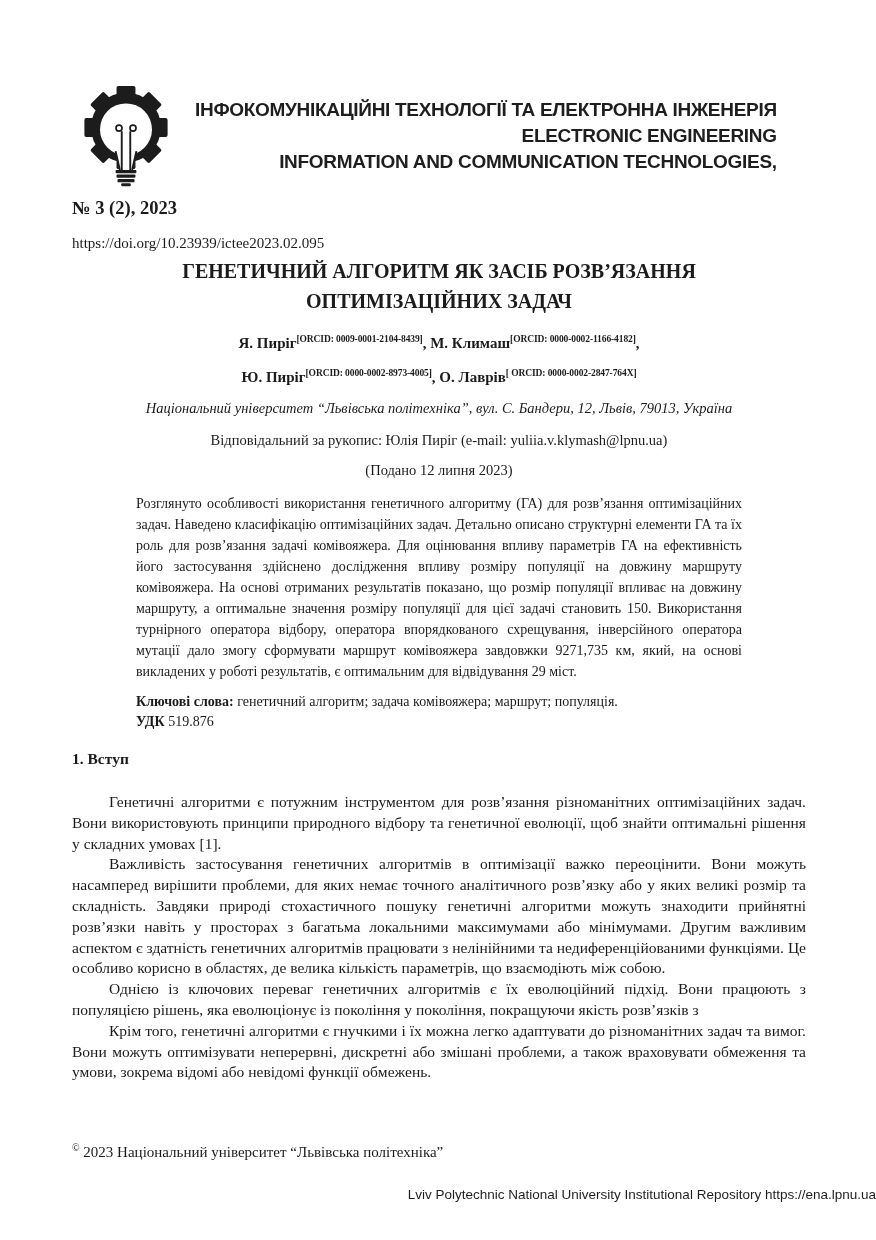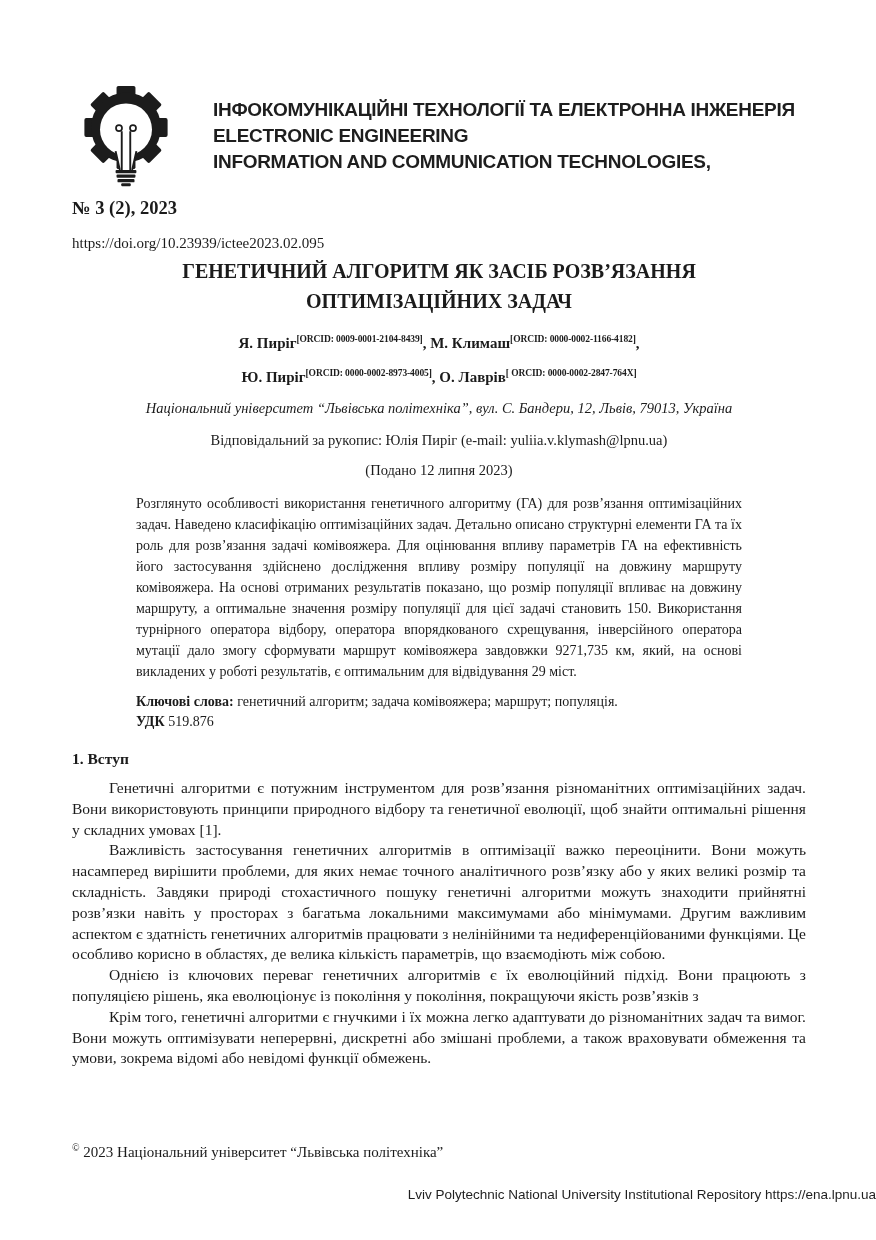--- a/index.html
+++ b/index.html
@@ -13,22 +13,23 @@
     font-family: "Liberation Serif", serif;
     overflow: hidden;
     box-sizing: border-box;
   }
   .content { padding: 0 70px 0 72px; }
 
   
   .journal-header {
     display: flex;
     align-items: center;
-    gap: 39px;
+    gap: 21px;
     margin-top: 84px;
+    text-align: right;
   }
   .logo-wrap { flex: 0 0 auto; margin-left: 6px; width: 96px; height: 104px; }
   .journal-title {
     font-family: "Liberation Sans", sans-serif;
     font-weight: bold;
     font-size: 19px;
     line-height: 26px;
     letter-spacing: -0.3px;
     color: #1e1e1e;
   }
@@ -71,21 +72,21 @@
 
   .section-heading { font-size: 15.5px; font-weight: bold; margin: 18px 0 0 0; }
 
   .body-p {
     font-size: 15.5px;
     line-height: 20.8px;
     text-align: justify;
     text-indent: 37px;
     margin: 0;
   }
-  .body-p.first { margin-top: 10px; }
+  .body-p.first { margin-top: 24px; }
 
   .copyright { position: absolute; left: 72px; top: 1142px; font-size: 15px; }
   .copyright sup { font-size: 10px; }
 
   .repo-footer {
     position: absolute;
     left: 13px; right: 0;
     top: 1187px;
     text-align: right;
     font-family: "Liberation Sans", sans-serif;

